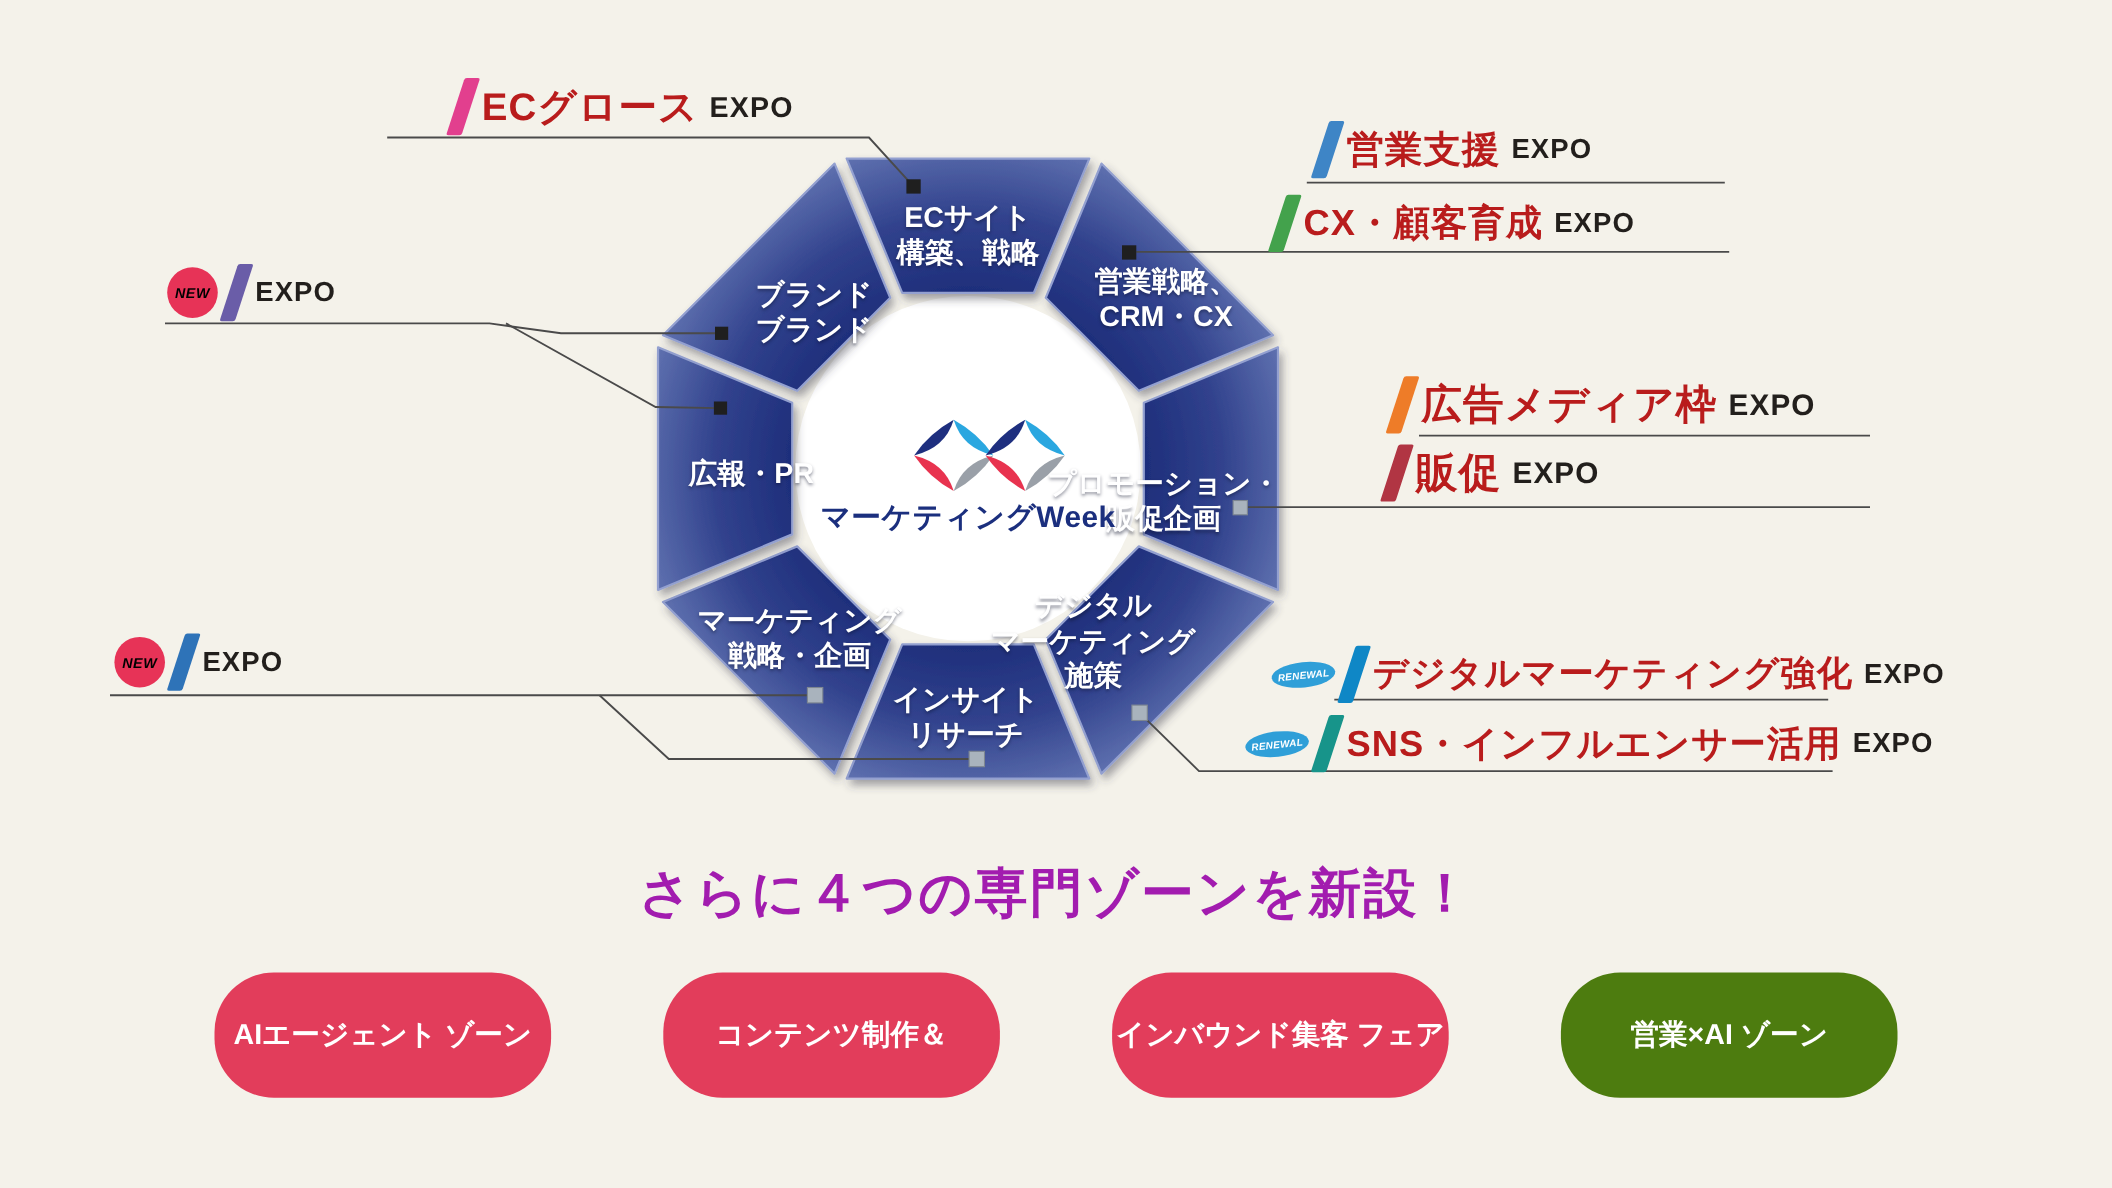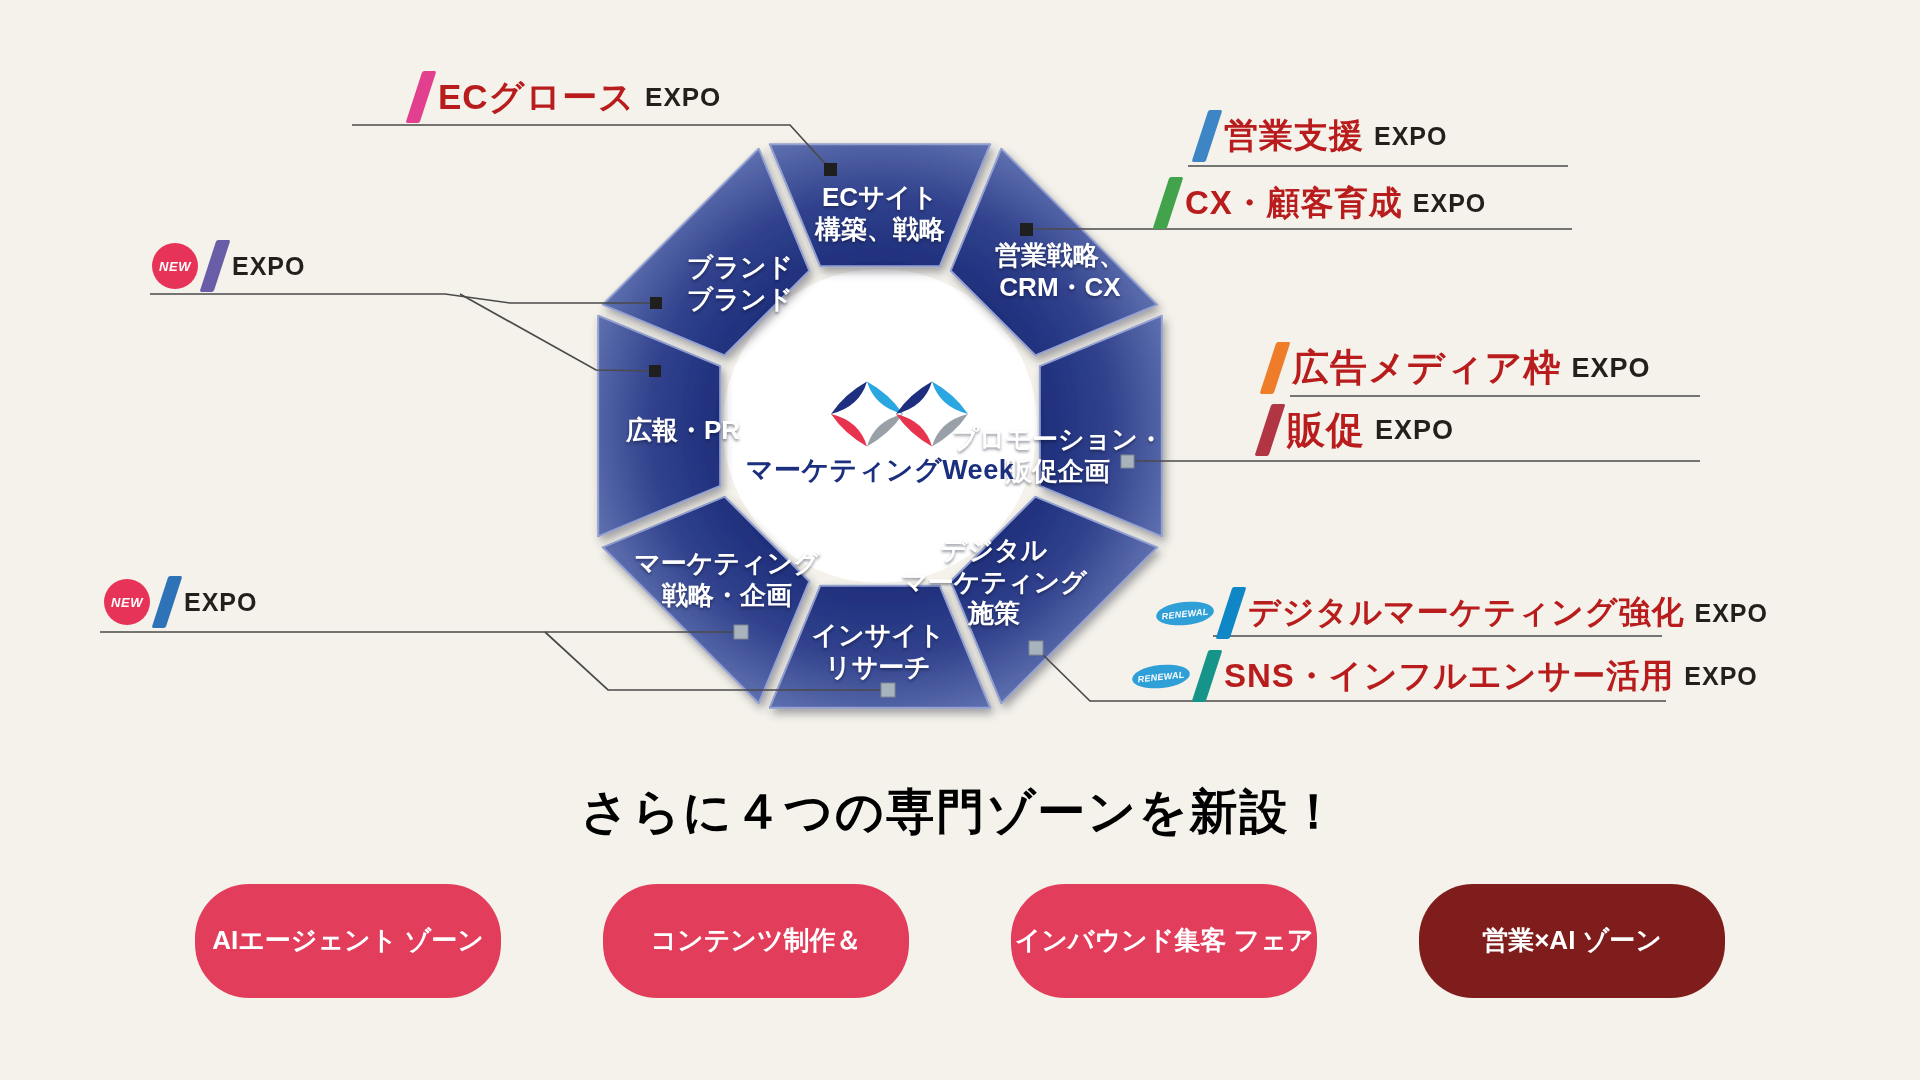--- a/index.html
+++ b/index.html
@@ -23,21 +23,21 @@
   .expo-row{
     position:absolute;display:flex;align-items:center;gap:10px;
     transform:translateY(-50%);white-space:nowrap;
   }
   .slash{width:14px;height:52px;transform:skewX(-18deg);border-radius:2px;flex-shrink:0;}
   .expo-name{font-weight:800;color:#b91c1c;letter-spacing:1px;}
   .expo-word{font-weight:800;color:#221f1c;letter-spacing:1px;}
   .badge-new{
     width:46px;height:46px;border-radius:50%;flex-shrink:0;
     display:flex;align-items:center;justify-content:center;
-    color:#ffffff;font-style:italic;font-weight:800;font-size:13px;letter-spacing:.5px;
+    color:#000000;font-style:italic;font-weight:800;font-size:13px;letter-spacing:.5px;
   }
   .badge-renewal{
     width:58px;height:23px;border-radius:50%;flex-shrink:0;
     display:flex;align-items:center;justify-content:center;
     color:#fff;font-style:italic;font-weight:800;font-size:9px;letter-spacing:.3px;
     transform:rotate(-6deg);
   }
   .logo-text{
     position:absolute;left:880px;top:470px;transform:translate(-50%,-50%);
     font-weight:800;font-size:27px;color:#1b2f7e;white-space:nowrap;letter-spacing:.5px;
@@ -201,26 +201,26 @@
   <span class="expo-word" style="font-size:25px">EXPO</span>
 </div>
 
 <div class="expo-row" style="left:1132px;top:676px">
   <span class="badge-renewal" style="background: rgb(47, 159, 216);">RENEWAL</span>
   <span class="slash" style="background: rgb(23, 148, 138);"></span>
   <span class="expo-name" style="font-size:33px">SNS・インフルエンサー活用</span>
   <span class="expo-word" style="font-size:25px">EXPO</span>
 </div>
 
-<div class="heading" style="color: #000000;">さらに４つの専門ゾーンを新設！</div>
+<div class="heading" style="color: #a21caf;">さらに４つの専門ゾーンを新設！</div>
 
 <div class="zone-pill" style="left: 195px; background: rgb(226, 61, 91);">
   <span>AIエージェント ゾーン</span>
 </div>
 <div class="zone-pill" style="left: 603px; background: rgb(226, 61, 91);">
   <span>コンテンツ制作＆</span>
 </div>
 <div class="zone-pill" style="left: 1011px; background: rgb(226, 61, 91);">
   <span>インバウンド集客 フェア</span>
 </div>
-<div class="zone-pill" style="left: 1419px; background: #7f1d1d;">
+<div class="zone-pill" style="left: 1419px; background: #4d7c0f;">
   <span>営業×AI ゾーン</span>
 </div>
 
 </body></html>

